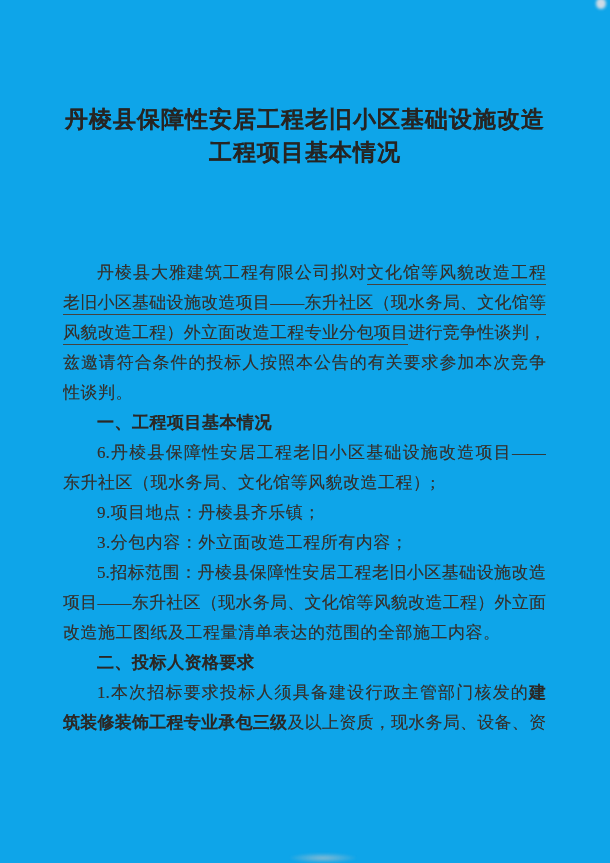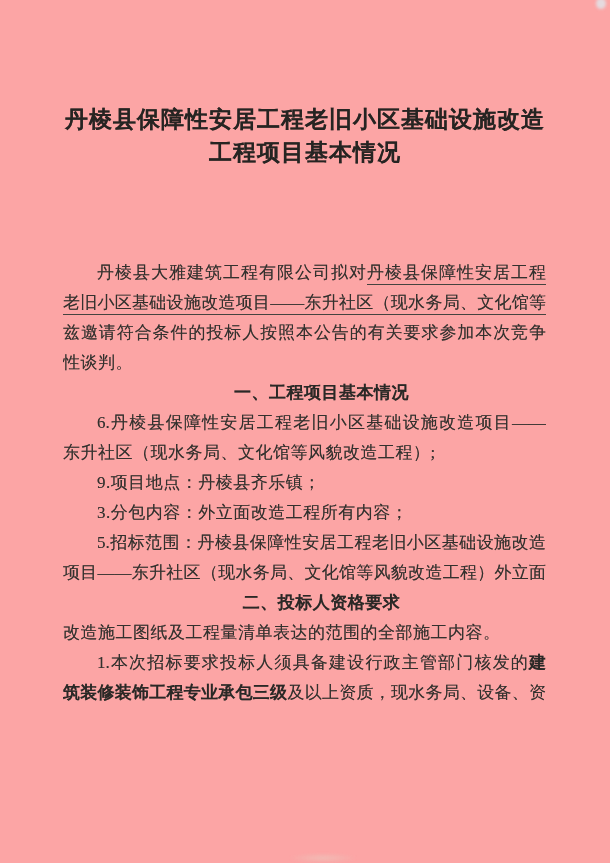--- a/index.html
+++ b/index.html
@@ -2,21 +2,21 @@
 <html><head>
 <meta charset="utf-8">
 <style>
   * { margin: 0; padding: 0; box-sizing: border-box; }
   html, body { background: #e9e9e9; }
   .page {
     position: relative;
     width: 610px;
     height: 863px;
     margin: 0 auto;
-    background: #fca5a5;
+    background: #0ea5e9;
     font-family: "Liberation Serif", "DejaVu Serif", serif;
     color: #33312e;
     overflow: hidden;
   }
   
   .corner-mark {
     position: absolute;
     top: -2px; left: 596px;
     width: 10px; height: 11px;
     background: rgba(226,224,229,0.9);
@@ -53,52 +53,53 @@
     text-shadow: 0 0 0.5px rgba(60,58,55,0.55);
   }
   .bl { height: 30px; overflow: hidden; white-space: nowrap; }
   .bl.j {
     white-space: normal;
     text-align: justify;
     text-align-last: justify;
     letter-spacing: 0;
   }
   .ind { text-indent: 34px; }
-  .bold, .bold span { font-weight: bold; color: #2a2826; text-align: center; }
+  .bold, .bold span { font-weight: bold; color: #2a2826; }
   .u { border-bottom: 1.2px solid #45433f; padding-bottom: 2px; }
 </style>
 </head>
 <body>
 
 <div class="page">
 
   <div class="corner-mark"></div>
 
   <div class="title-block">
     <div class="title-line">丹棱县保障性安居工程老旧小区基础设施改造</div>
     <div class="title-line">工程项目基本情况</div>
   </div>
 
   <div class="body-block">
 
-    <div class="bl j ind"><span>丹棱县大雅建筑工程有限公司拟对</span><span class="u">丹棱县保障性安居工程</span></div>
+    <div class="bl j ind"><span>丹棱县大雅建筑工程有限公司拟对</span><span class="u">文化馆等风貌改造工程</span></div>
     <div class="bl j"><span class="u">老旧小区基础设施改造项目——东升社区（现水务局、文化馆等</span></div>
+    <div class="bl j"><span class="u">风貌改造工程）外立面改造工程专业分包项目</span><span>进行竞争性谈判，</span></div>
     <div class="bl j"><span>兹邀请符合条件的投标人按照本公告的有关要求参加本次竞争</span></div>
     <div class="bl"><span>性谈判。</span></div>
 
     <div class="bl ind bold"><span>一、工程项目基本情况</span></div>
     <div class="bl j ind"><span>6.丹棱县保障性安居工程老旧小区基础设施改造项目——</span></div>
     <div class="bl"><span>东升社区（现水务局、文化馆等风貌改造工程）;</span></div>
     <div class="bl ind"><span>9.项目地点：丹棱县齐乐镇；</span></div>
     <div class="bl ind"><span>3.分包内容：外立面改造工程所有内容；</span></div>
     <div class="bl j ind"><span>5.招标范围：丹棱县保障性安居工程老旧小区基础设施改造</span></div>
     <div class="bl j"><span>项目——东升社区（现水务局、文化馆等风貌改造工程）外立面</span></div>
+    <div class="bl"><span>改造施工图纸及工程量清单表达的范围的全部施工内容。</span></div>
+
     <div class="bl ind bold"><span>二、投标人资格要求</span></div>
-
-    <div class="bl"><span>改造施工图纸及工程量清单表达的范围的全部施工内容。</span></div>
     <div class="bl j ind"><span>1.本次招标要求投标人须具备建设行政主管部门核发的</span><span class="bold">建</span></div>
     <div class="bl j"><span class="bold">筑装修装饰工程专业承包三级</span><span>及以上资质，现水务局、设备、资</span></div>
 
   </div>
 
   <div class="smudge"></div>
 
 </div>
 
 </body></html>

